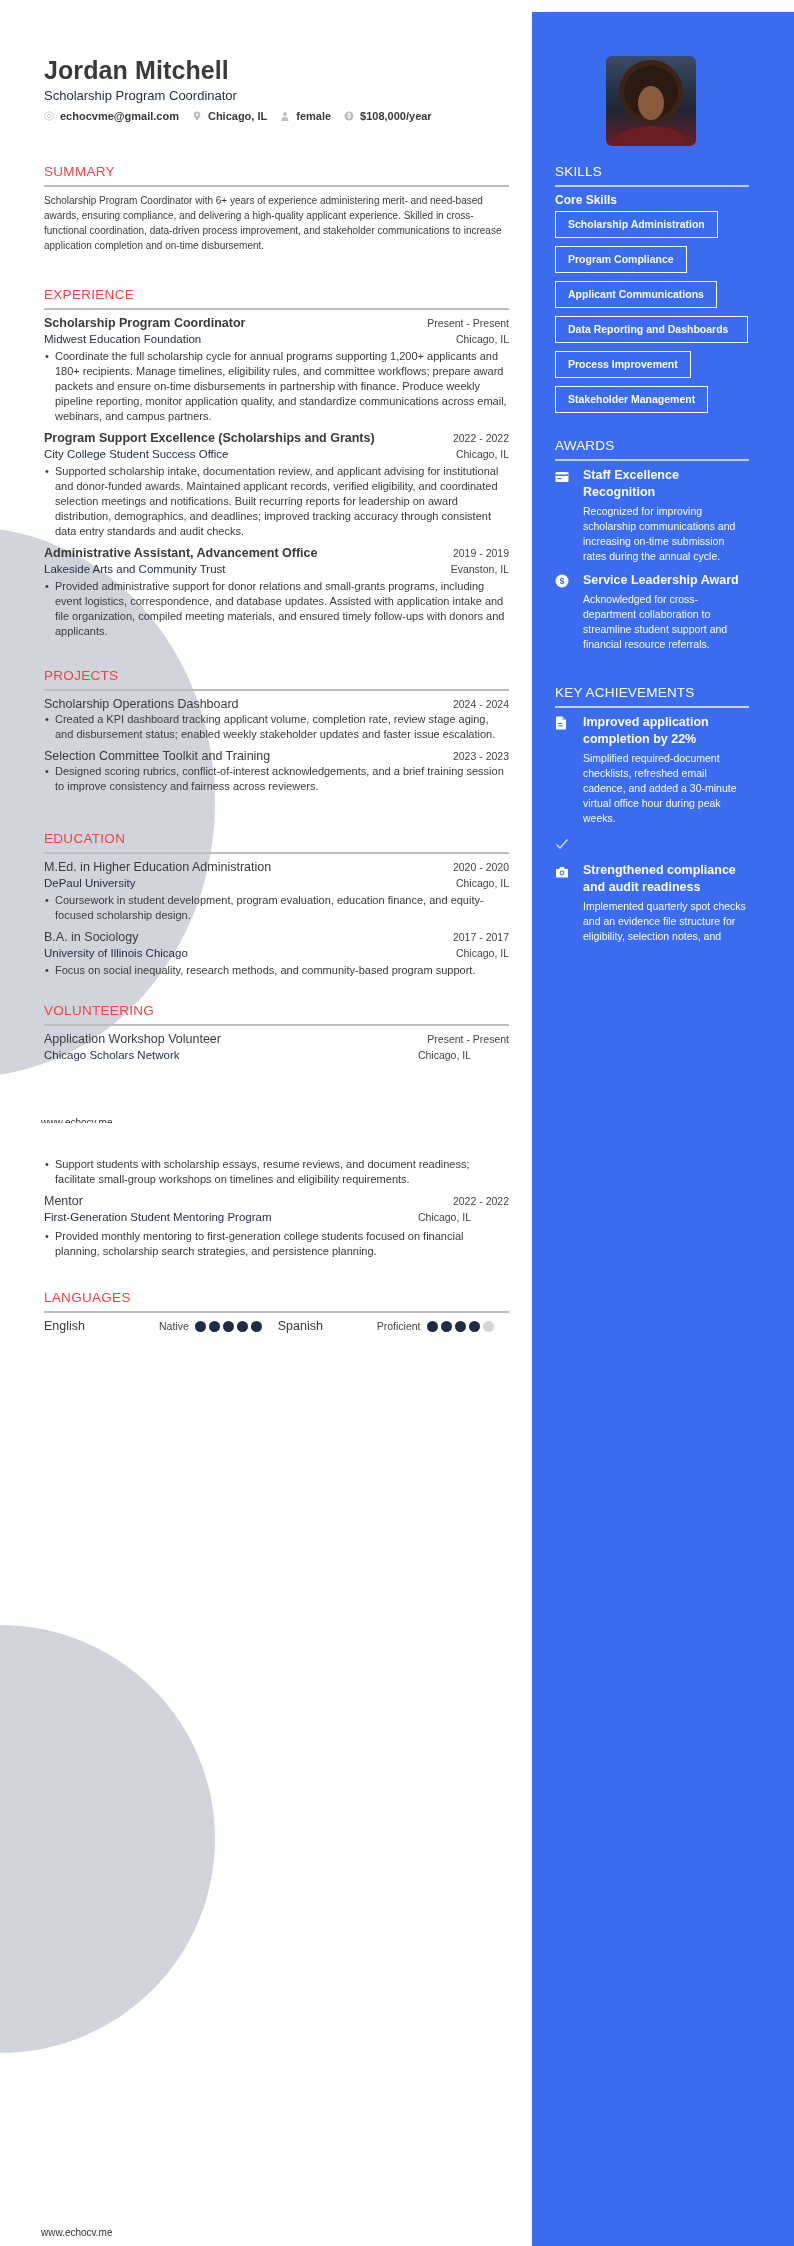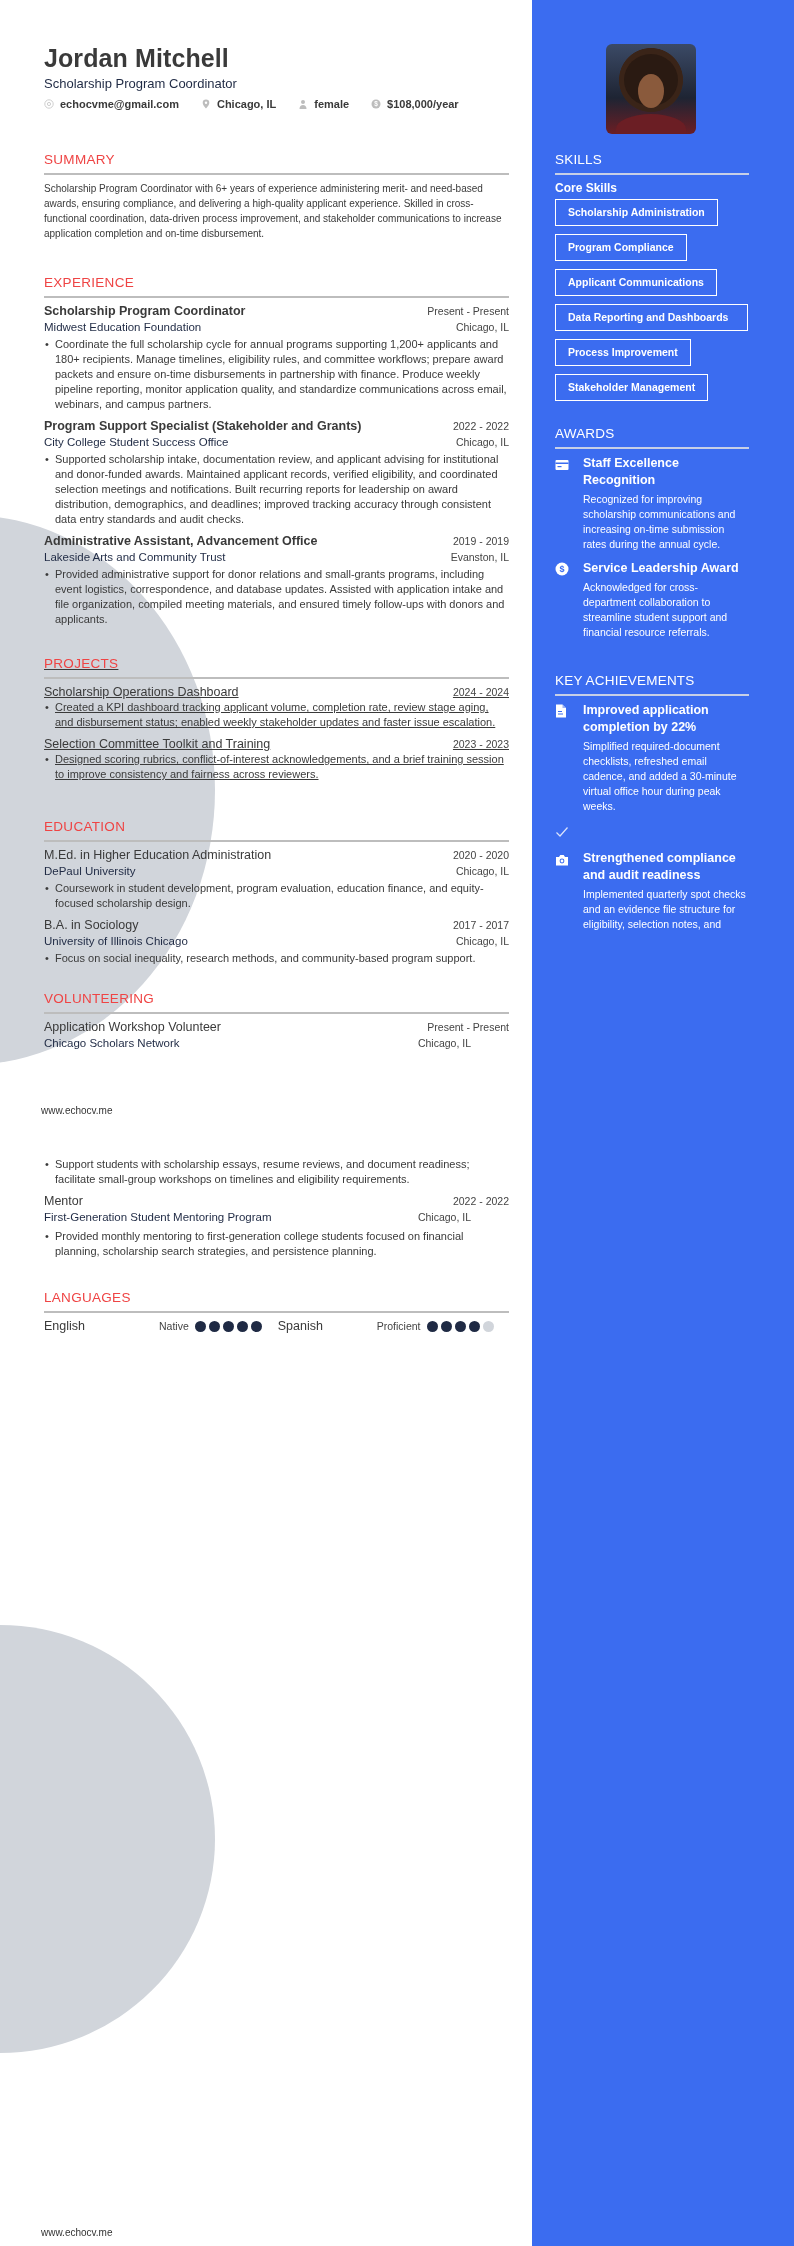--- a/index.html
+++ b/index.html
@@ -1,34 +1,34 @@
 <!DOCTYPE html>
 <html><head>
 <meta charset="utf-8">
 <style>
   * { box-sizing: border-box; margin: 0; padding: 0; }
   html, body { width: 794px; height: 2246px; background: #ffffff; overflow: hidden; }
   body { position: relative; font-family: "Liberation Sans", sans-serif; color: #3a3a3a; }
 
   .page { position: absolute; left: 0; width: 794px; overflow: hidden; background: #fff; }
-  .page1 { top: 0; height: 1123px; padding-left: 16px; }
+  .page1 { top: 12px; height: 1123px; padding-left: 16px; }
   .page2 { top: 1123px; height: 1123px; }
 
   .sidebar-bg { position: absolute; left: 532px; top: 0; width: 262px; height: 100%; background: #3b6cf0; }
   .blob { position: absolute; background: #d1d5db; border-radius: 50%; }
   .blob1 { left: -280px; top: 515px; width: 495px; height: 550px; }
   .blob2 { left: -215px; top: 502px; width: 430px; height: 428px; }
 
   .left { position: absolute; left: 44px; width: 465px; }
   .footer-url { position: absolute; left: 41px; font-size: 10px; color: #333; }
 
   
   .name { font-size: 25px; font-weight: bold; color: #3a3a3a; letter-spacing: 0.1px; }
   .role { font-size: 13px; color: #1f2a44; margin-top: 3px; }
-  .contacts { display: flex; align-items: flex-end; gap: 22px; margin-top: 7px; font-size: 11px; font-weight: bold; color: #3a3a3a; }
+  .contacts { display: flex; align-items: flex-end; gap: 13px; margin-top: 7px; font-size: 11px; font-weight: bold; color: #3a3a3a; }
   .contact { display: flex; align-items: center; gap: 6px; }
   .cicon { width: 10px; height: 10px; display: inline-block; }
 
   .section-title { font-size: 13.5px; color: #ef4444; letter-spacing: 0.3px; padding-bottom: 6px; border-bottom: 2px solid #bdbdbd; margin-bottom: 6px; }
   .para { font-size: 10px; line-height: 15px; color: #3a3a3a; }
   .row { display: flex; justify-content: space-between; align-items: baseline; }
   .job-title { font-size: 12.5px; font-weight: bold; color: #3a3a3a; }
   .item-title { font-size: 12.5px; color: #3a3a3a; }
   .org { font-size: 11.5px; color: #1f2a44; margin-top: 3px; }
   .date, .loc { font-size: 10.5px; color: #444; }
@@ -119,21 +119,21 @@
           <span class="org">Midwest Education Foundation</span>
           <span class="loc">Chicago, IL</span>
         </div>
       <ul class="bullets">
           <li>Coordinate the full scholarship cycle for annual programs supporting 1,200+ applicants and 180+ recipients. Manage timelines, eligibility rules, and committee workflows; prepare award packets and ensure on-time disbursements in partnership with finance. Produce weekly pipeline reporting, monitor application quality, and standardize communications across email, webinars, and campus partners.</li>
         </ul>
     </div>
 
     <div class="entry">
       <div class="row">
-          <span class="job-title">Program Support Specialist (Stakeholder and Grants)</span>
+          <span class="job-title">Program Support Excellence (Scholarships and Grants)</span>
           <span class="date">2022 - 2022</span>
         </div>
       <div class="row">
           <span class="org">City College Student Success Office</span>
           <span class="loc">Chicago, IL</span>
         </div>
       <ul class="bullets">
           <li>Supported scholarship intake, documentation review, and applicant advising for institutional and donor-funded awards. Maintained applicant records, verified eligibility, and coordinated selection meetings and notifications. Built recurring reports for leadership on award distribution, demographics, and deadlines; improved tracking accuracy through consistent data entry standards and audit checks.</li>
         </ul>
     </div>
@@ -146,21 +146,21 @@
       <div class="row">
           <span class="org">Lakeside Arts and Community Trust</span>
           <span class="loc">Evanston, IL</span>
         </div>
       <ul class="bullets">
           <li>Provided administrative support for donor relations and small-grants programs, including event logistics, correspondence, and database updates. Assisted with application intake and file organization, compiled meeting materials, and ensured timely follow-ups with donors and applicants.</li>
         </ul>
     </div>
   </div>
 
-  <div class="left" style="top:656px;text-decoration:underline;">
+  <div class="left" style="top:656px;">
     <div class="section-title">PROJECTS</div>
     <div class="entry">
       <div class="row">
           <span class="item-title">Scholarship Operations Dashboard</span>
           <span class="date">2024 - 2024</span>
         </div>
       <ul class="bullets" style="margin-top:1px;">
           <li>Created a KPI dashboard tracking applicant volume, completion rate, review stage aging, and disbursement status; enabled weekly stakeholder updates and faster issue escalation.</li>
         </ul>
     </div>

